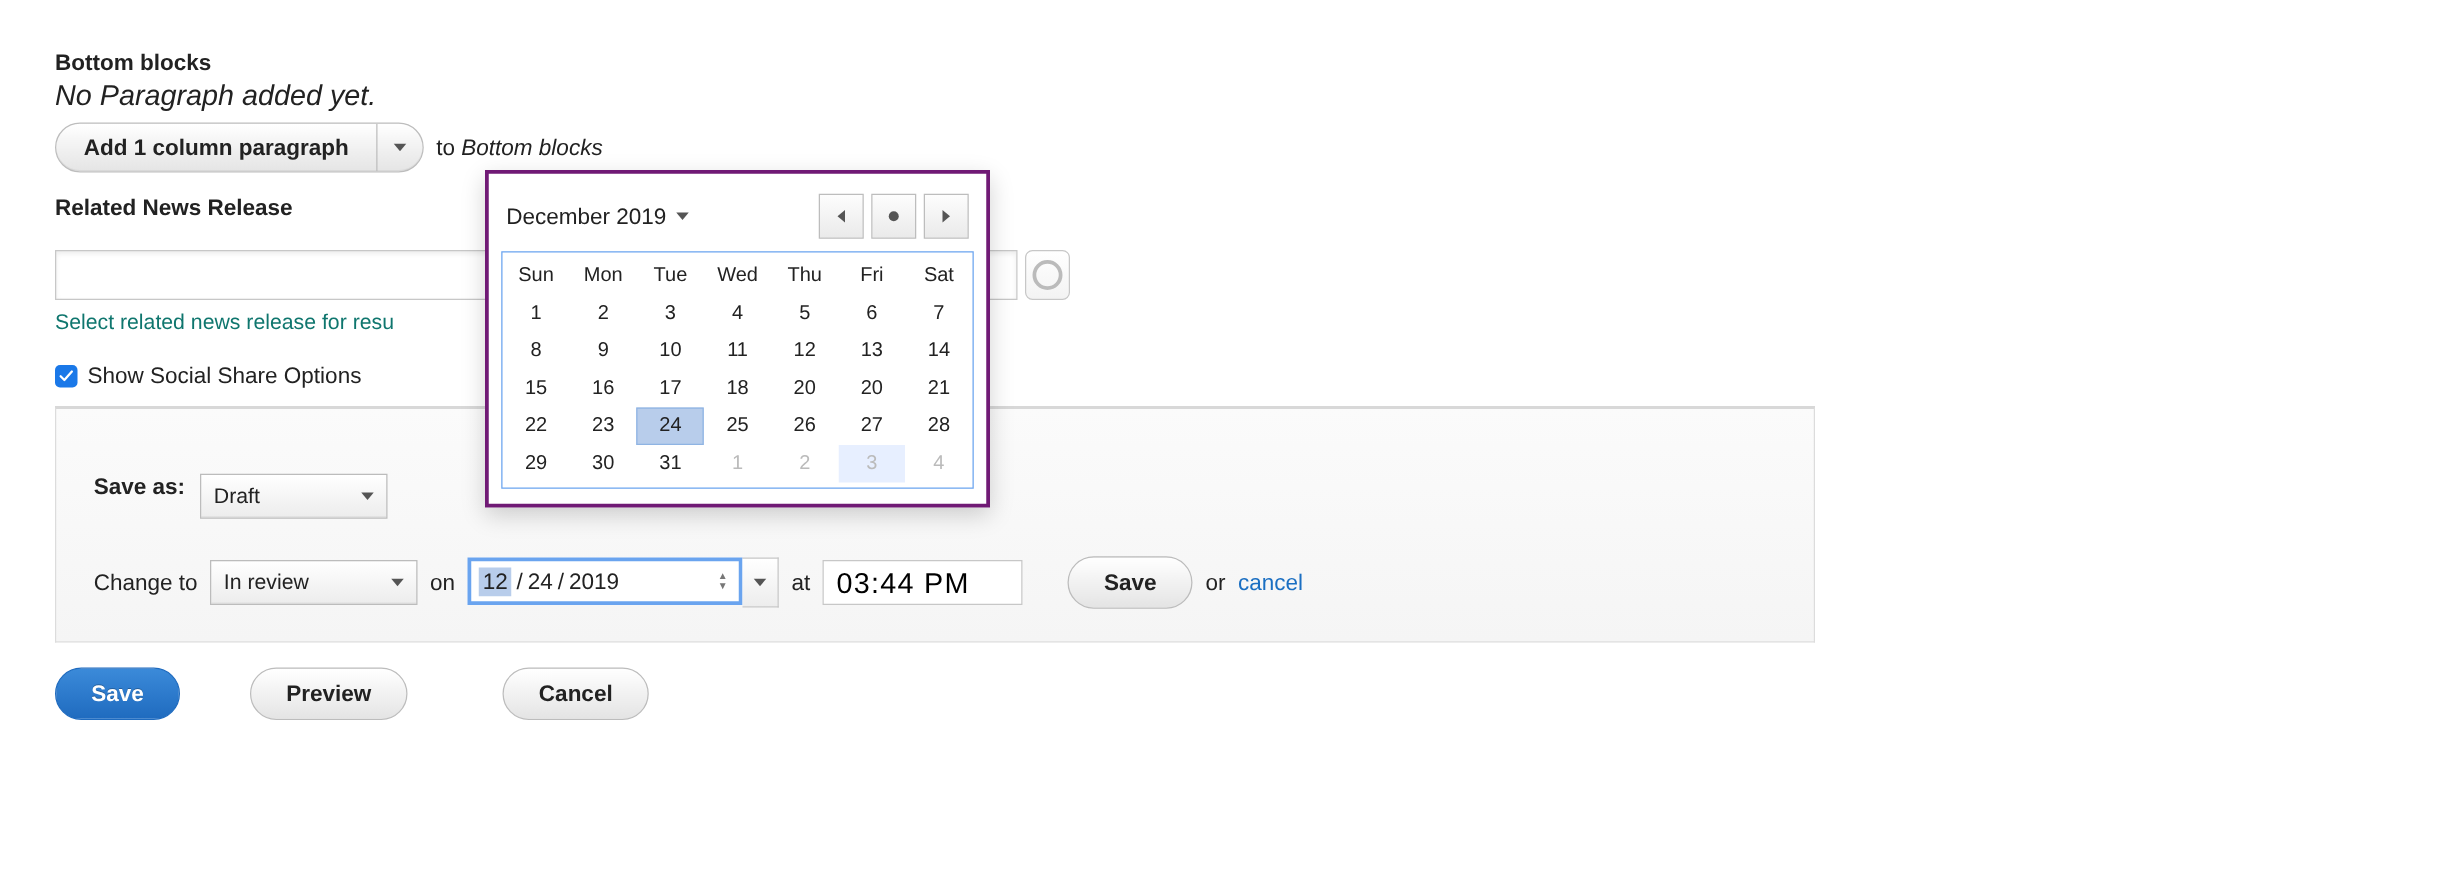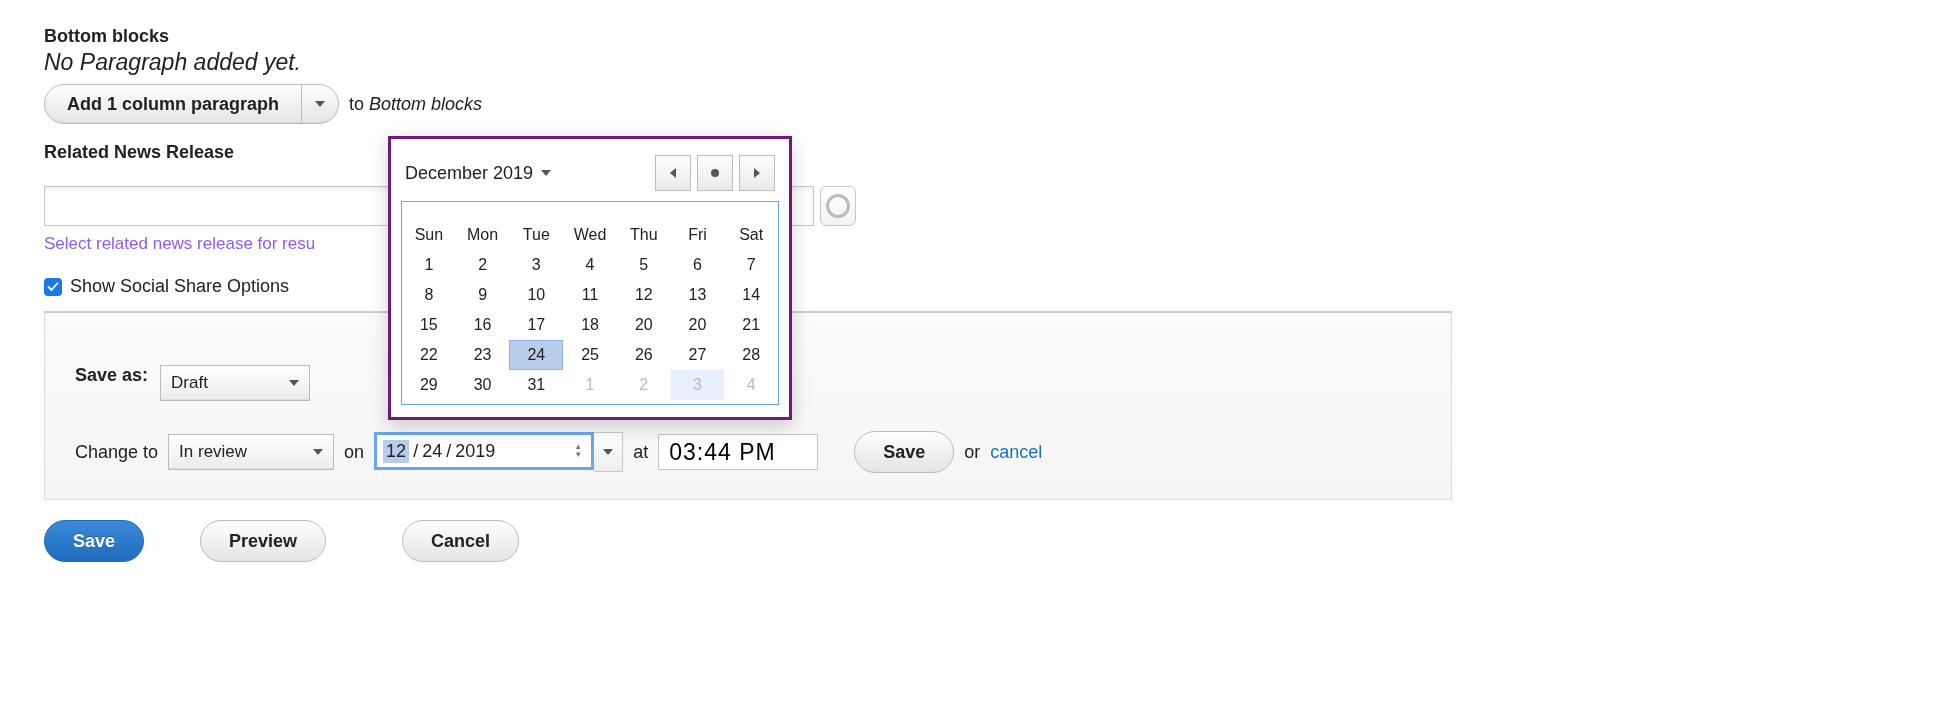--- a/index.html
+++ b/index.html
@@ -7,21 +7,21 @@
     padding: 0;
     font-family: "Helvetica Neue", Arial, sans-serif;
     font-size: 18px;
     color: #222;
     background: #fff;
   }
   .page {
     width: 1950px;
     height: 716px;
     position: relative;
-    padding: 26px 0 0 44px;
+    padding: 40px 0 0 44px;
     box-sizing: border-box;
   }
   .section-label {
     font-weight: 700;
     font-size: 18px;
     margin-bottom: 2px;
   }
   .no-para {
     font-style: italic;
     font-size: 23px;
@@ -99,21 +99,21 @@
     justify-content: center;
     background: linear-gradient(#ffffff,#f3f3f3);
     box-sizing: border-box;
   }
   .spinner-circle {
     width: 18px; height: 18px;
     border: 3px solid #bbb;
     border-radius: 50%;
   }
   .help-text {
-    color: #8b5cf6;
+    color: #0f766e;
     font-size: 17px;
     margin-top: 8px;
   }
 
   .checkbox-row {
     display: flex;
     align-items: center;
     gap: 8px;
     margin-top: 22px;
     font-size: 18px;
@@ -283,21 +283,20 @@
   .tri-right { width:0;height:0;border-top:5px solid transparent;border-bottom:5px solid transparent;border-left:6px solid #555; }
   .dp-dot    { width:8px;height:8px;background:#555;border-radius:50%; }
 
   .dp-grid-wrap {
     border: 1px solid #6aa4ef;
     padding: 4px 0 4px 0;
   }
   .dp-grid {
     width: 100%;
     border-collapse: collapse;
-    margin-top: 14px;
   }
   .dp-grid th {
     font-weight: 400;
     font-size: 16px;
     padding: 6px 0;
     width: 54px;
     text-align: center;
   }
   .dp-grid td {
     font-size: 16px;

